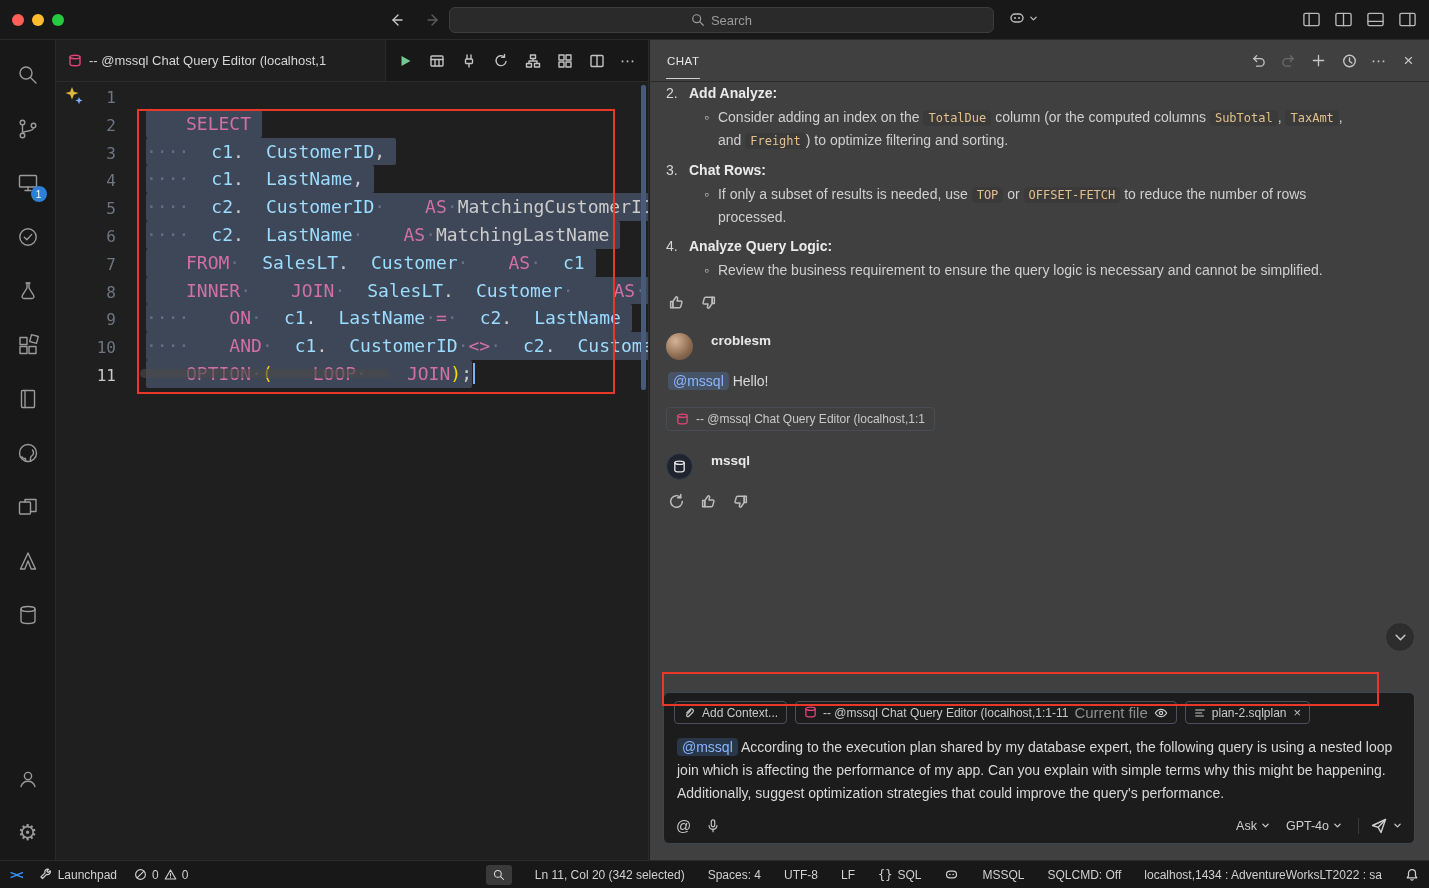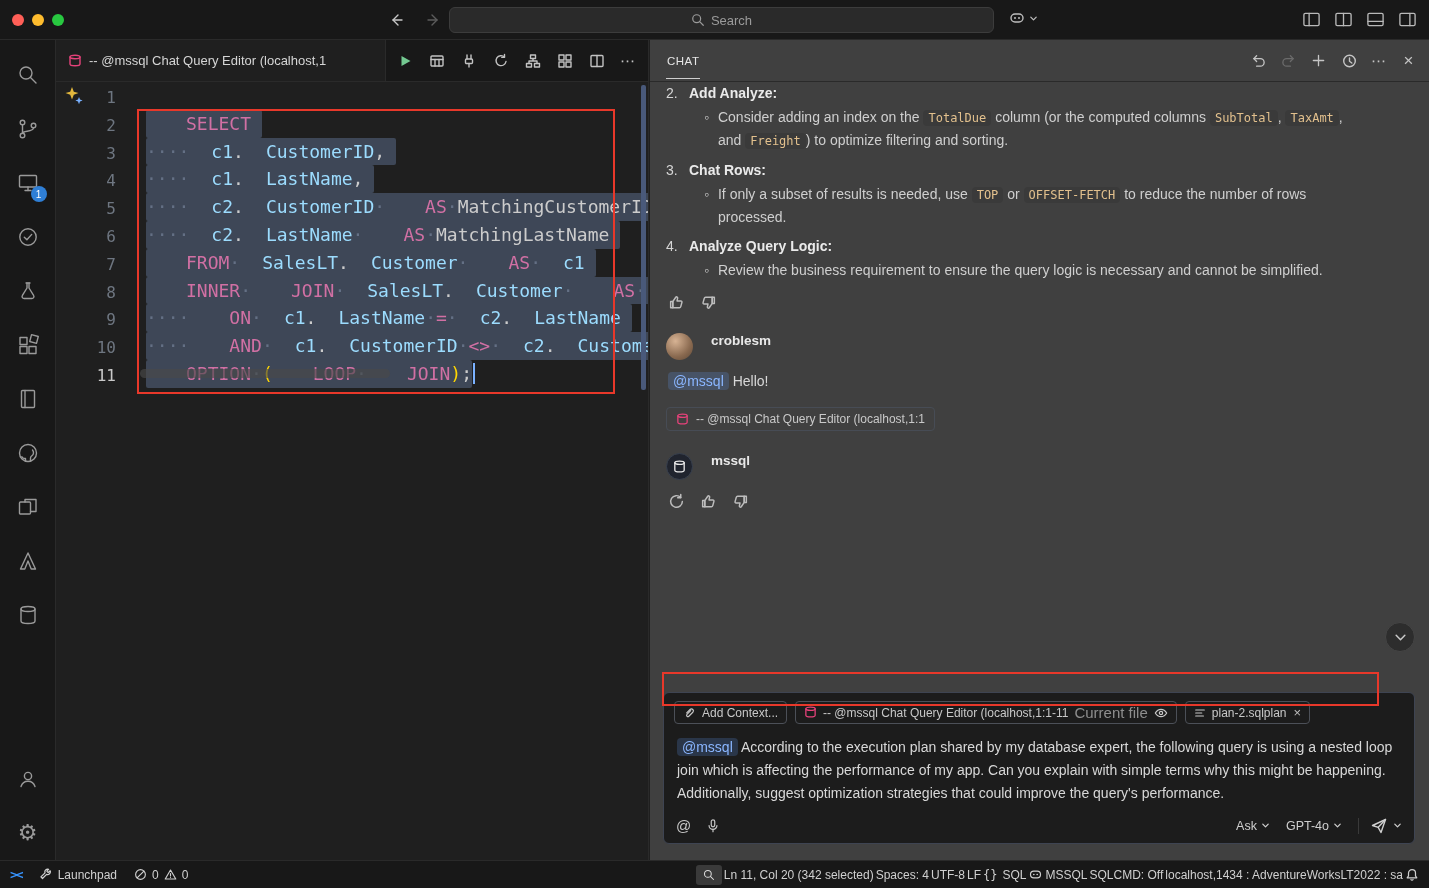--- a/index.html
+++ b/index.html
@@ -101,21 +101,21 @@
   .input-toolbar { display:flex; align-items:center; gap:15px; padding:3px 2px 3px; color:#c6c6c6; }
   .at-glyph { font-size:15px; color:#c6c6c6; }
   .it-right { margin-left:auto; display:flex; align-items:center; gap:16px; font-size:12.5px; color:#cfcfcf; }
   .dd { display:flex; align-items:center; gap:4px; }
   .chev { width:9px; height:9px; }
   .send-group { display:flex; align-items:center; gap:6px; padding-left:12px; border-left:1px solid #3a3a3a; }
 
   
   .statusbar { position:absolute; left:0; right:0; bottom:0; height:28px; background:#181818; border-top:1px solid #2a2a2a; display:flex; align-items:center; font-size:12px; color:#d0d0d0; padding:0 10px; }
   .sb-left { display:flex; align-items:center; gap:17px; }
-  .sb-right { margin-left:auto; display:flex; align-items:center; gap:2px; }
+  .sb-right { margin-left:auto; display:flex; align-items:center; gap:23px; }
   .sb-item { display:flex; align-items:center; gap:5px; white-space:nowrap; }
   .remote-glyph { color:#3794ff; font-family:"DejaVu Sans Mono",monospace; font-weight:bold; font-size:13px; letter-spacing:-2px; }
   .zoom-box { background:#3a3a3a; border-radius:3px; width:26px; height:20px; display:flex; align-items:center; justify-content:center; color:#dedede; }
   .braces { font-family:"DejaVu Sans Mono",monospace; font-size:12px; }
 
   
   .annot { position:absolute; border:2px solid #e8382a; z-index:60; pointer-events:none; }
   .annot-1 { left:137px; top:109px; width:478px; height:285px; }
   .annot-2 { left:662px; top:672px; width:717px; height:34px; }
 </style>

